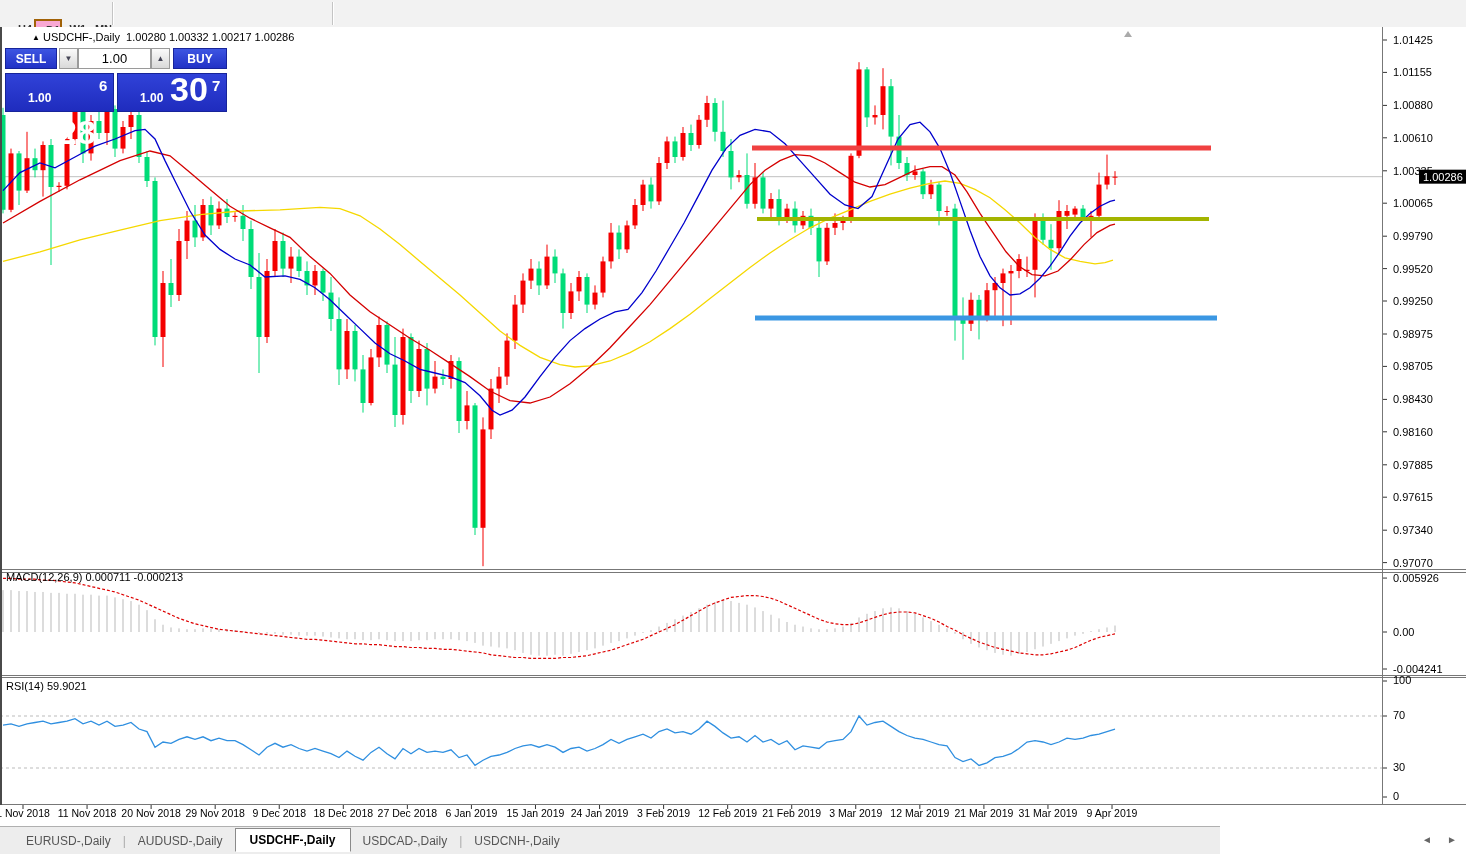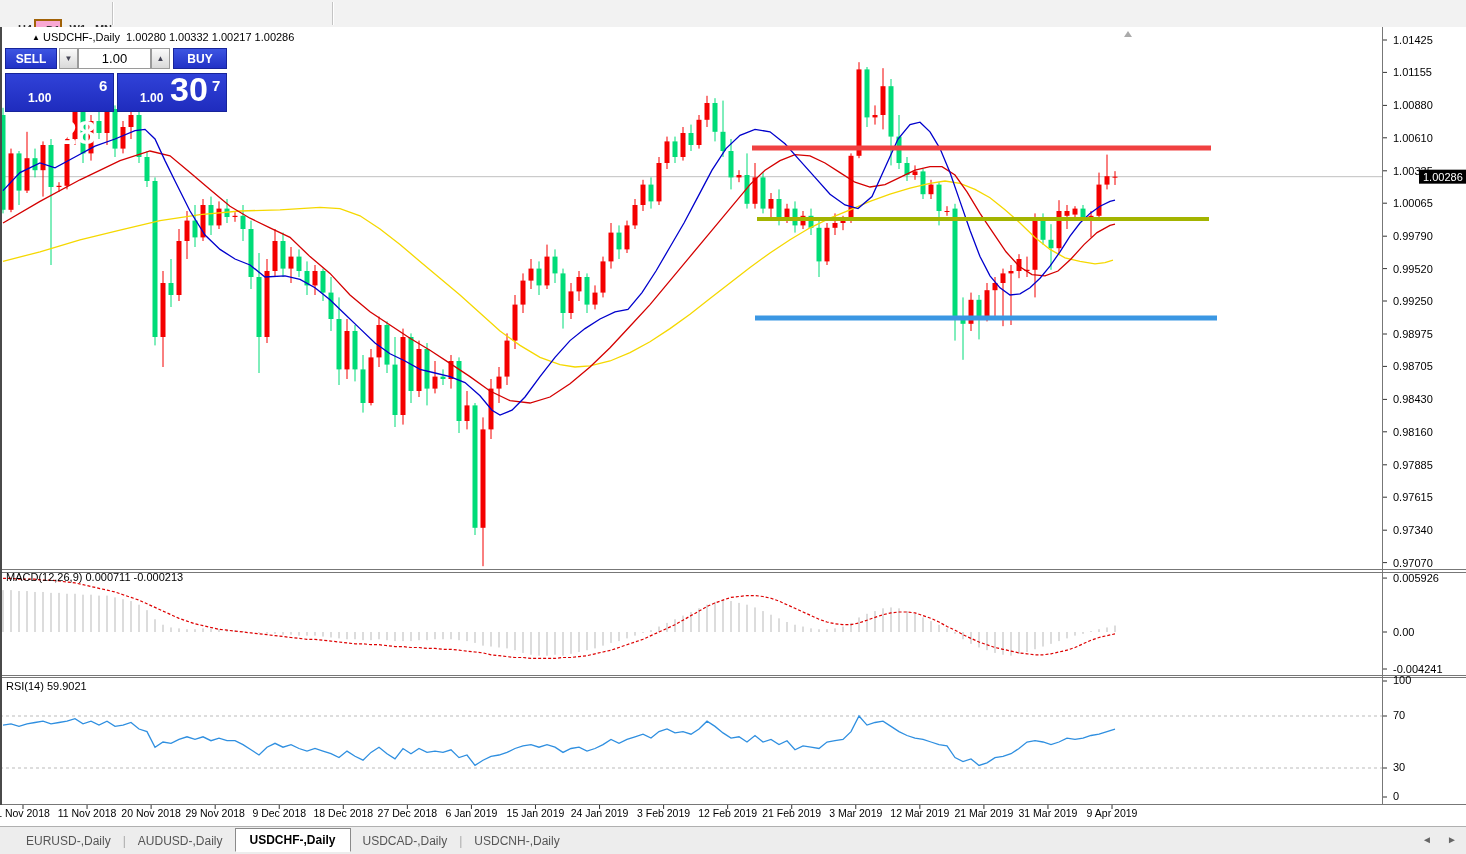--- a/index.html
+++ b/index.html
@@ -28,21 +28,21 @@
   .pricebox{position:absolute;top:25px;height:39px;background:linear-gradient(#3042d8,#1f2cbe);
             border:1px solid #17249a;box-sizing:border-box;color:#fff;}
   .pricebox .small{position:absolute;bottom:6px;font-size:12px;font-weight:bold;}
   .pricebox .big{position:absolute;top:-4px;font-size:34px;font-weight:bold;}
   .pricebox .sup{position:absolute;top:3px;font-size:15px;font-weight:bold;}
   
   .shift-marker{position:absolute;left:1124px;top:31px;width:0;height:0;
                 border-left:4px solid transparent;border-right:4px solid transparent;
                 border-bottom:6px solid #aaa;}
   
-  .tabbar{position:absolute;left:0;top:826px;width:1466px;height:28px;background:#ededed;
+  .tabbar{position:absolute;left:0;top:826px;width:1220px;height:28px;background:#ededed;
           border-top:1px solid #b0b0b0;}
   .tabs{position:absolute;left:14px;top:0;height:28px;display:flex;align-items:center;}
   .tab{font-size:12px;color:#555;padding:4px 12px;white-space:nowrap;}
   .tab.active{background:#fff;border:1px solid #8a8a8a;border-bottom:1px solid #fff;
               color:#000;font-weight:bold;padding:4px 14px;position:relative;top:-1px;}
   .tab-sep{color:#aaa;font-size:12px;}
   .tab-scroll{position:absolute;top:7px;font-size:10px;color:#666;}
   svg text{font-family:"Liberation Sans","DejaVu Sans",sans-serif;}
 </style>
 </head>

